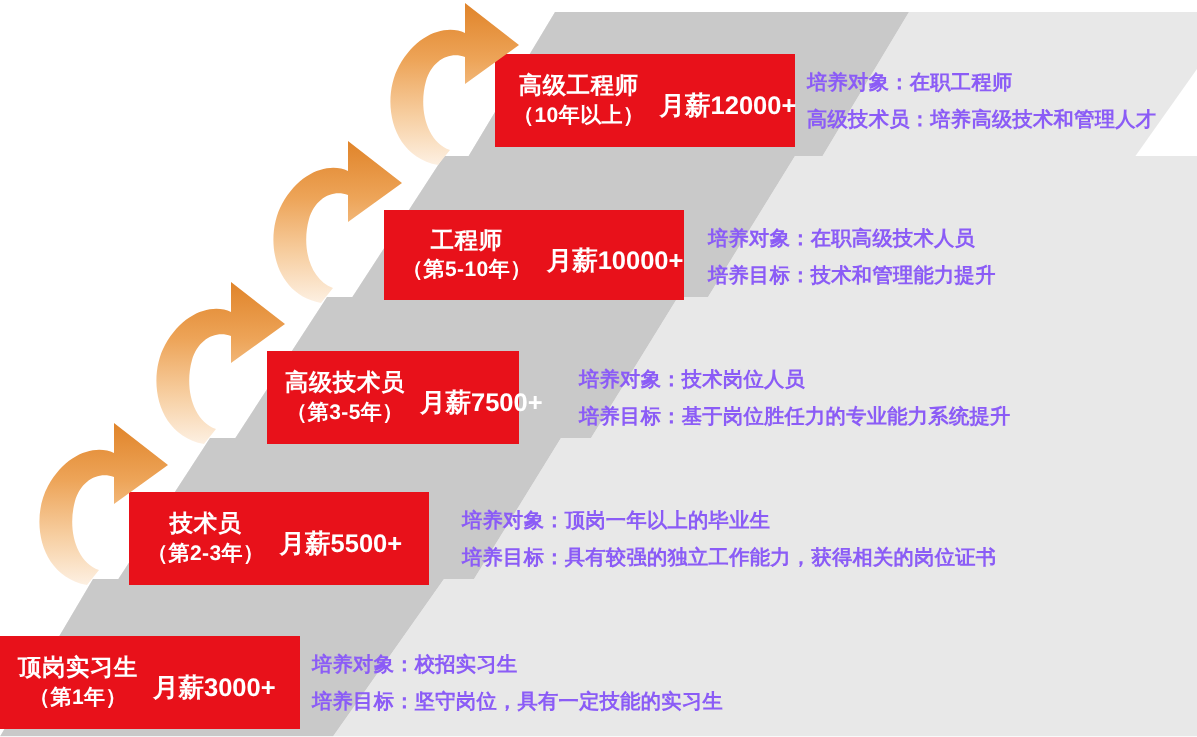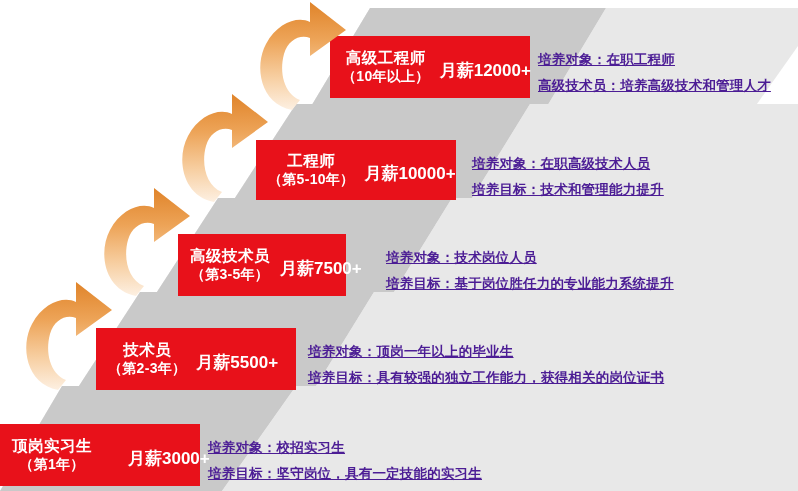--- a/index.html
+++ b/index.html
@@ -65,24 +65,23 @@
     margin-left: 10px;
     align-self: center;
     padding-top: 6px;
   }
   
   .detail {
     position: absolute;
     z-index: 6;
     display: flex;
     flex-direction: column;
-    justify-content: flex-end;
+    justify-content: center;
     white-space: nowrap;
-    color: #4c1d95;
-    text-decoration: underline;
+    color: #8b5cf6;
   }
   .detail .d-line {
     font-size: 13.5px;
     font-weight: bold;
     line-height: 1.0;
     padding: 6px 0;
     letter-spacing: 0.2px;
   }
   
   .arrow {
@@ -189,33 +188,33 @@
       <span class="rb-title">高级技术员</span>
       <span class="rb-years">（第3-5年）</span>
     </div>
     <span class="rb-salary">月薪7500+</span>
   </div>
   <div class="detail" style="left:386px; top:234px; width:408px; height:62px;">
     <span class="d-line">培养对象：技术岗位人员</span>
     <span class="d-line">培养目标：基于岗位胜任力的专业能力系统提升</span>
   </div>
 
-  <div class="redbox" style="left:96px; top:328px; width:200px; height:62px;">
+  <div class="redbox" style="left:86px; top:328px; width:200px; height:62px;">
     <div class="rb-left">
       <span class="rb-title">技术员</span>
       <span class="rb-years">（第2-3年）</span>
     </div>
     <span class="rb-salary">月薪5500+</span>
   </div>
   <div class="detail" style="left:308px; top:328px; width:498px; height:62px;">
     <span class="d-line">培养对象：顶岗一年以上的毕业生</span>
     <span class="d-line">培养目标：具有较强的独立工作能力，获得相关的岗位证书</span>
   </div>
 
-  <div class="redbox" style="left:0px; top:424px; width:200px; height:62px;gap:26px;">
+  <div class="redbox" style="left:0px; top:424px; width:200px; height:62px;">
     <div class="rb-left">
       <span class="rb-title">顶岗实习生</span>
       <span class="rb-years">（第1年）</span>
     </div>
     <span class="rb-salary">月薪3000+</span>
   </div>
   <div class="detail" style="left:208px; top:424px; width:586px; height:62px;">
     <span class="d-line">培养对象：校招实习生</span>
     <span class="d-line">培养目标：坚守岗位，具有一定技能的实习生</span>
   </div>

